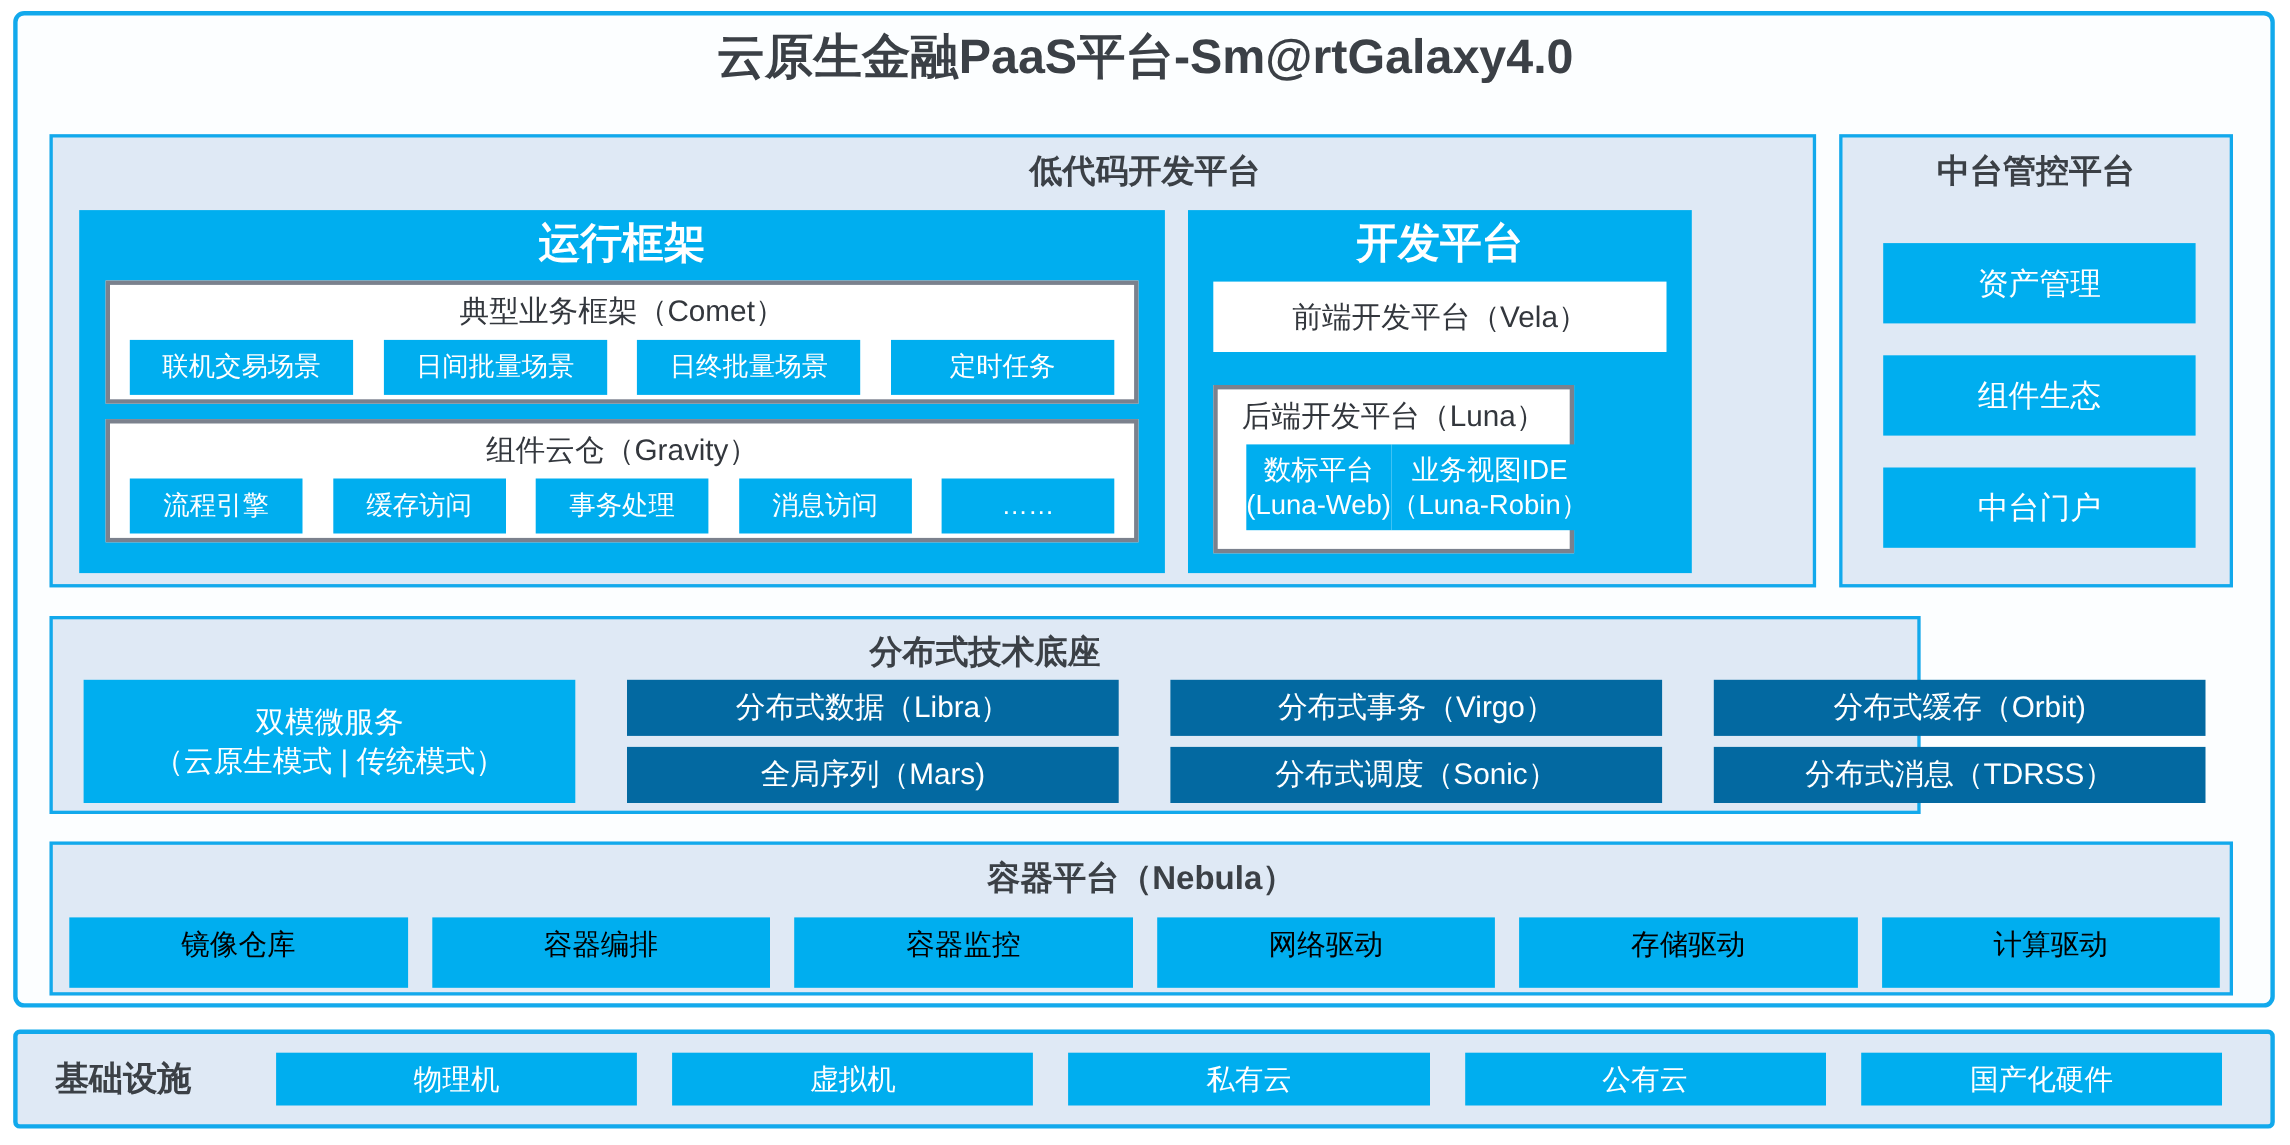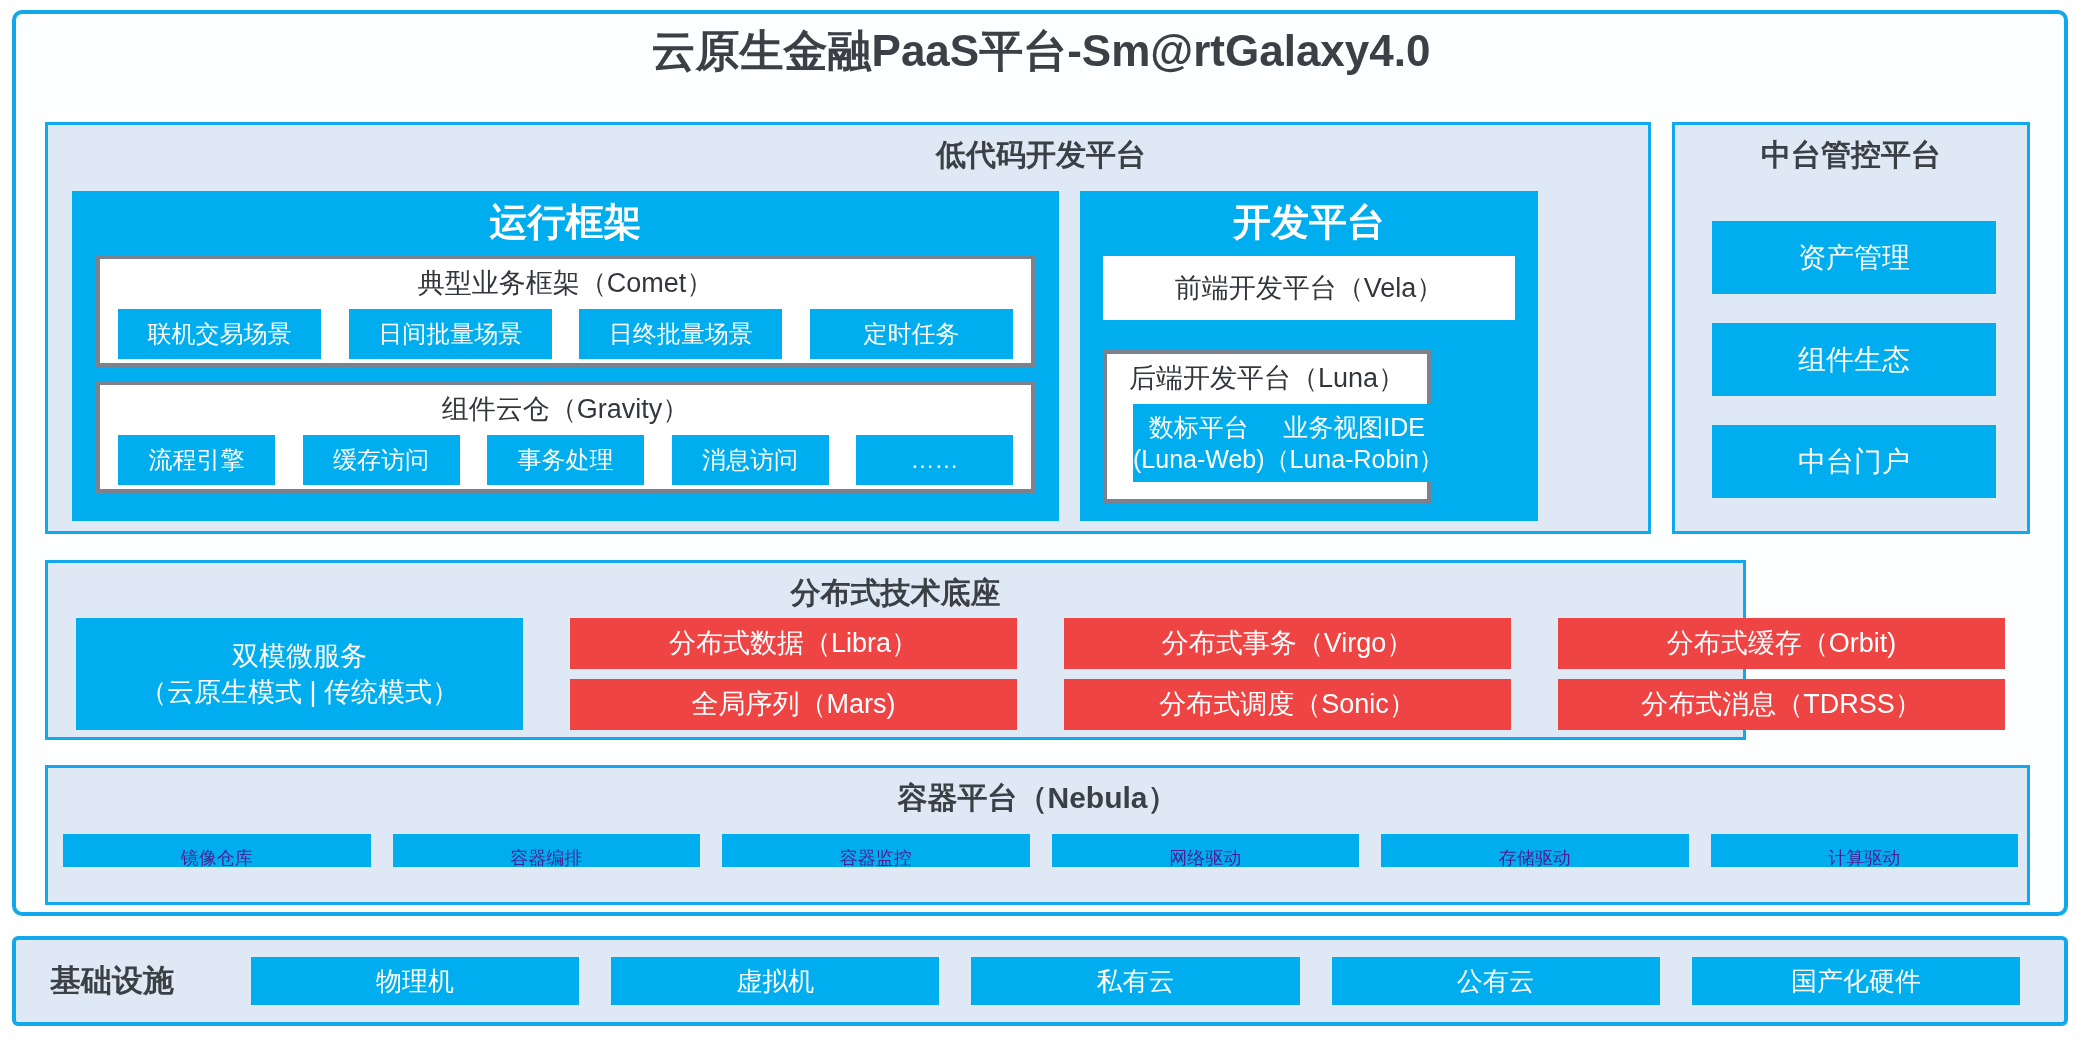--- a/index.html
+++ b/index.html
@@ -61,28 +61,28 @@
   .mid-btn.b0 { top:96px; } .mid-btn.b1 { top:198px; } .mid-btn.b2 { top:300px; }
   .sec.dist { left:45px; top:560px; width:1701px; height:180px; }
   .dist-row { position:absolute; left:28px; top:55px; width:1929px; height:112px; display:flex; gap:47px; }
   .dual {
     flex:1; background:#00AEEF; color:#ffffff; text-align:center;
     display:flex; flex-direction:column; justify-content:center;
     font-size:27px; line-height:1.35; white-space:nowrap;
   }
   .dist-col { flex:1; display:flex; flex-direction:column; gap:10px; }
   .dist-chip {
-    height:51px; line-height:51px; background:#ef4444; color:#ffffff;
+    height:51px; line-height:51px; background:#0369a1; color:#ffffff;
     text-align:center; font-size:27px; white-space:nowrap;
   }
   .sec.nebula { left:45px; top:765px; width:1985px; height:140px; }
   .neb-row { position:absolute; left:15px; top:66px; width:1955px; display:flex; gap:22px; }
   .neb-chip {
-    flex:1; height:33px; line-height:48px; background:#00AEEF; color:#4c1d95;
-    text-align:center; font-size:18px; white-space:nowrap;
+    flex:1; height:64px; line-height:48px; background:#00AEEF; color:#000000;
+    text-align:center; font-size:26px; white-space:nowrap;
   }
   .infra {
     position:absolute; left:12px; top:936px; width:2056px; height:90px;
     background:#DFE9F5; border:4px solid #12A9EC; border-radius:6px;
     box-sizing:border-box; display:flex; align-items:center;
     padding:0 44px 0 34px; gap:32px;
   }
   .infra-label {
     font-size:31px; font-weight:bold; color:#3B4046; white-space:nowrap; margin-right:45px;
   }

